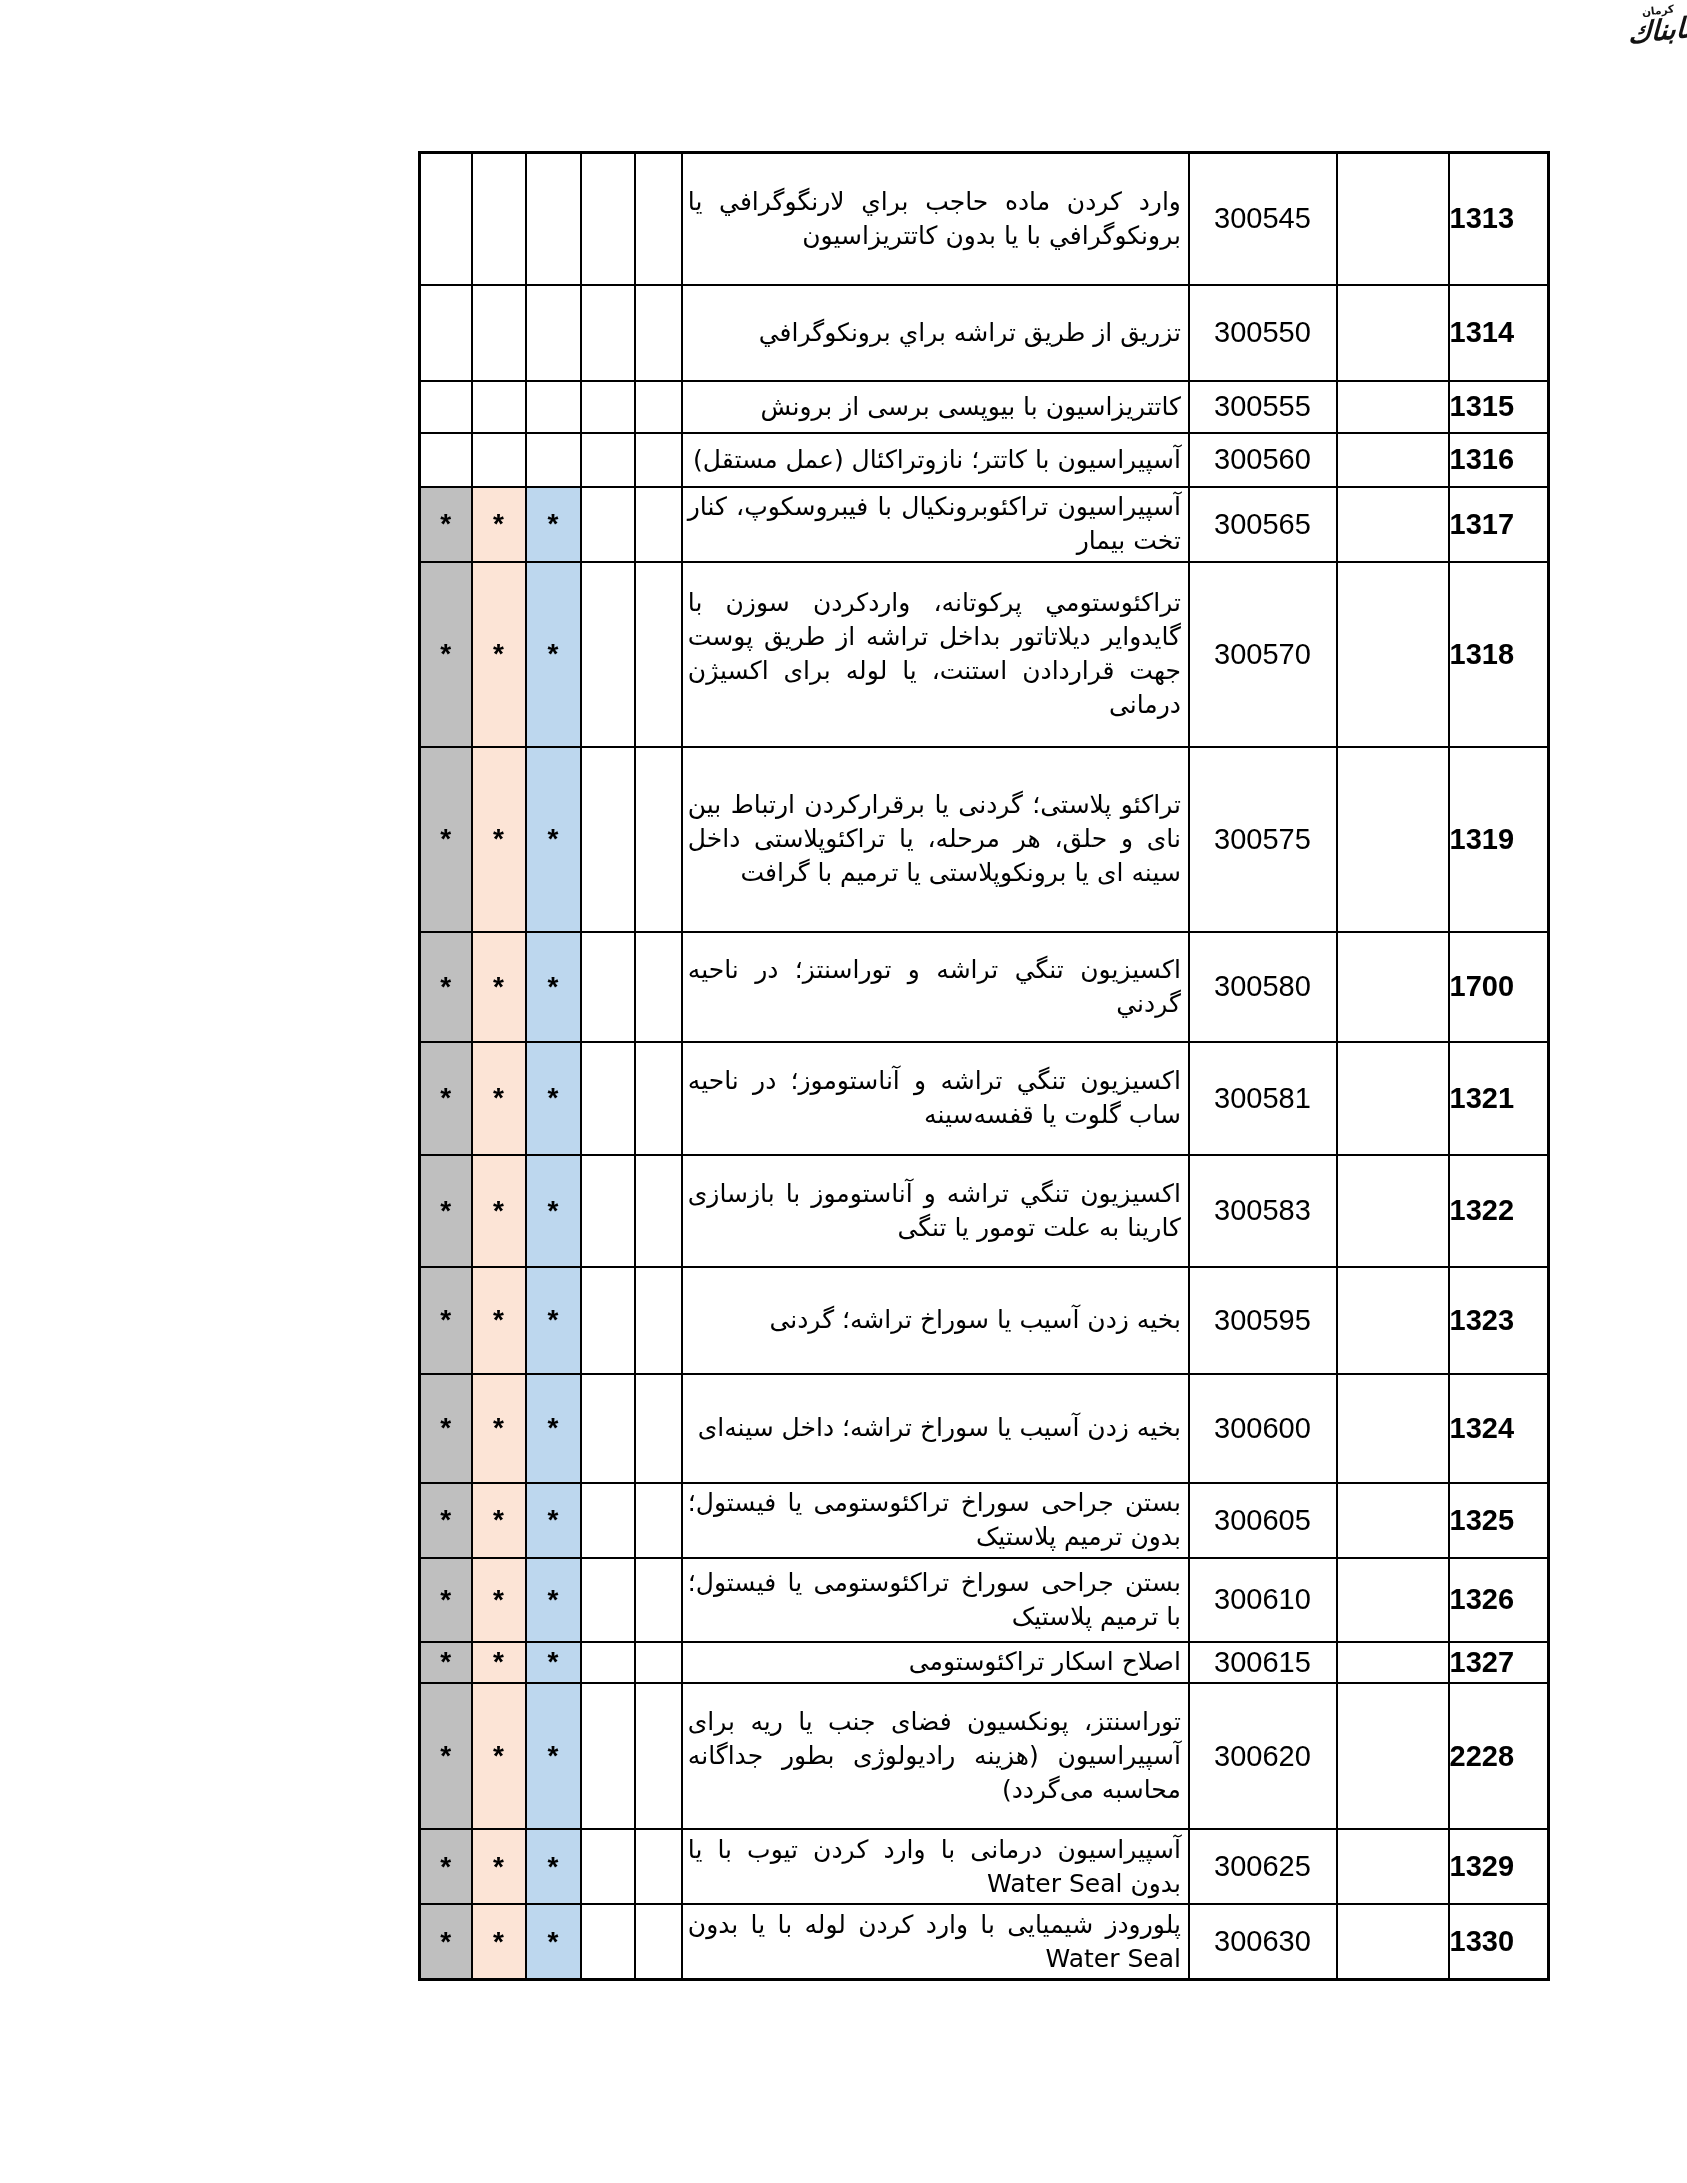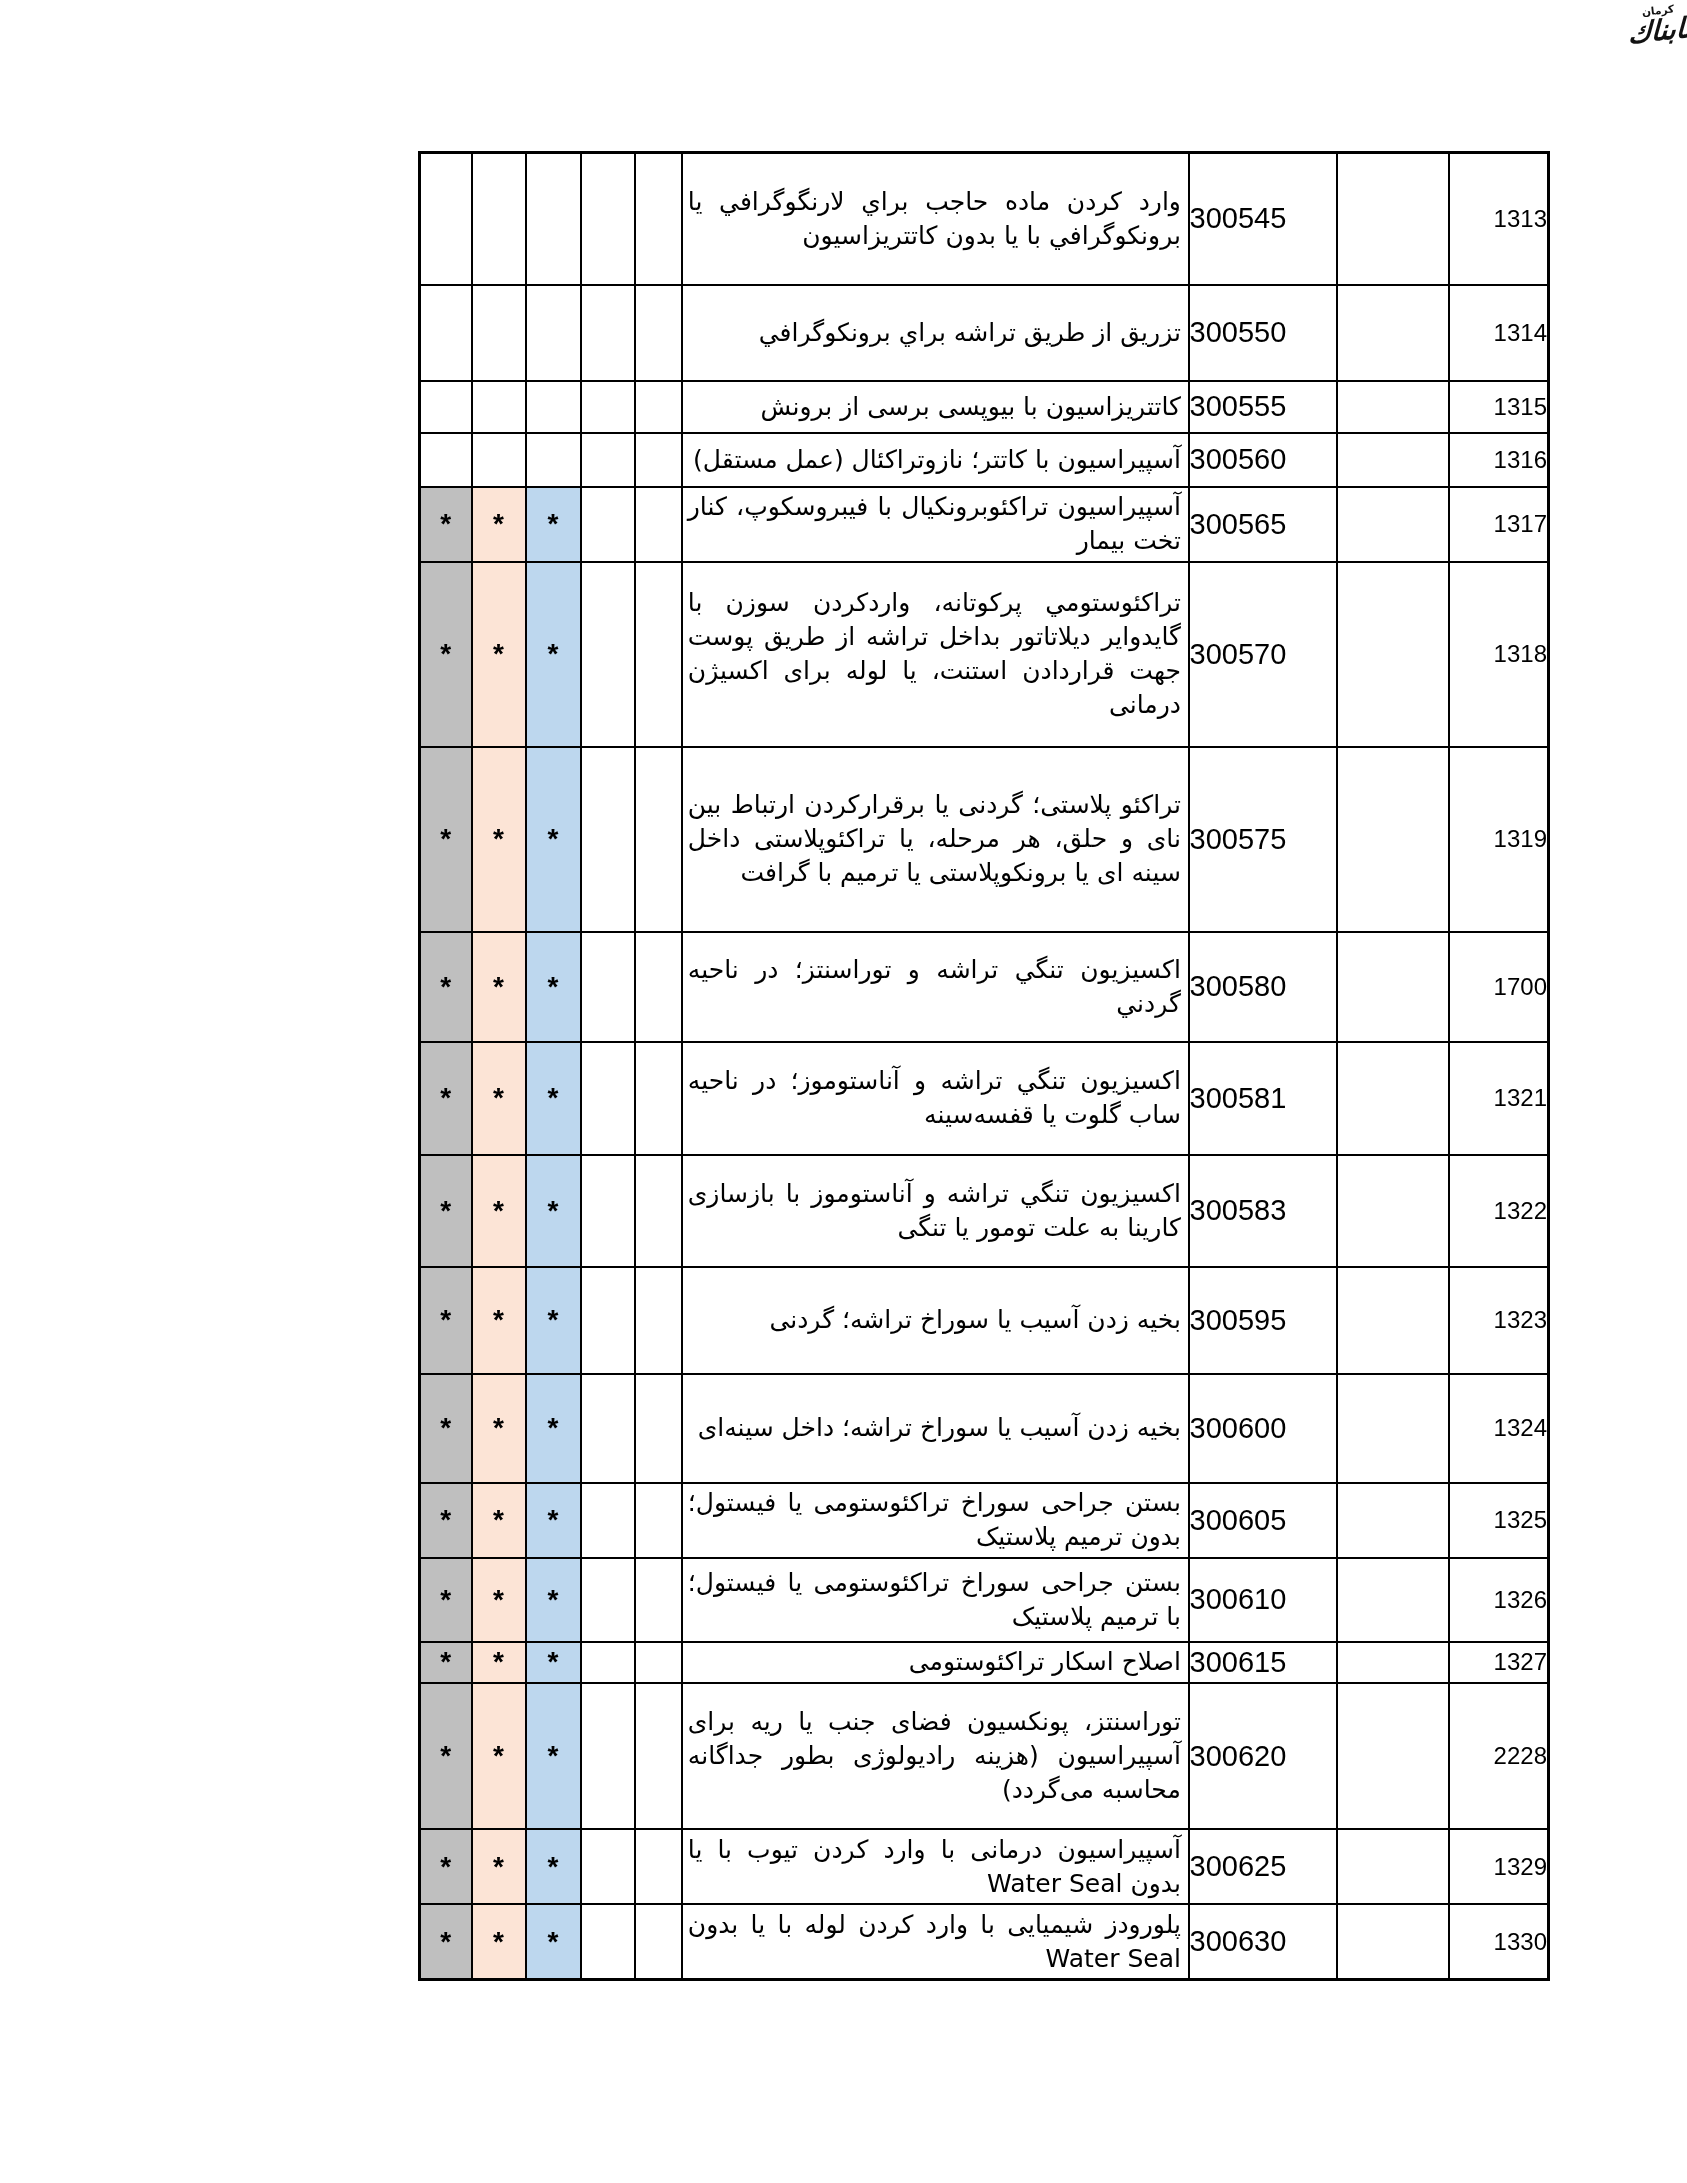--- a/index.html
+++ b/index.html
@@ -16,23 +16,23 @@
   table.tariff{position:absolute;left:418px;top:151px;width:1129px;
         border-collapse:collapse;table-layout:fixed;
         border:3.3px solid #000;}
   .tariff td{border:2px solid #000;vertical-align:middle;padding:0;overflow:hidden;}
   .tariff td.star{ text-align:center;font-size:28px;font-weight:700;
         font-family:"Liberation Sans",sans-serif;color:#000;}
   .tariff td.blank{background:#fff;}
   .tariff td.desc{direction:rtl;text-align:justify;text-align-last:right;
         font-size:25px;line-height:34px;color:#000;padding:2.6px 6.6px 2.6px 5.3px;
         font-family:"DejaVu Sans",sans-serif;}
-  .tariff td.code{text-align:left;font-size:29px;color:#000;
+  .tariff td.code{text-align:center;font-size:29px;color:#000;
         font-family:"Liberation Sans","DejaVu Sans",sans-serif;}
-  .tariff td.rowid{text-align:right;font-size:24px;font-weight:400;color:#000;
+  .tariff td.rowid{text-align:left;font-size:29px;font-weight:700;color:#000;
         font-family:"Liberation Sans","DejaVu Sans",sans-serif;}
   
   tr.starred td.col-a{background:#bfbfbf;}
   tr.starred td.col-b{background:#fce4d6;}
   tr.starred td.col-c{background:#bdd7ee;}
 </style>
 </head>
 <body>
 
 <div class="sheet">

